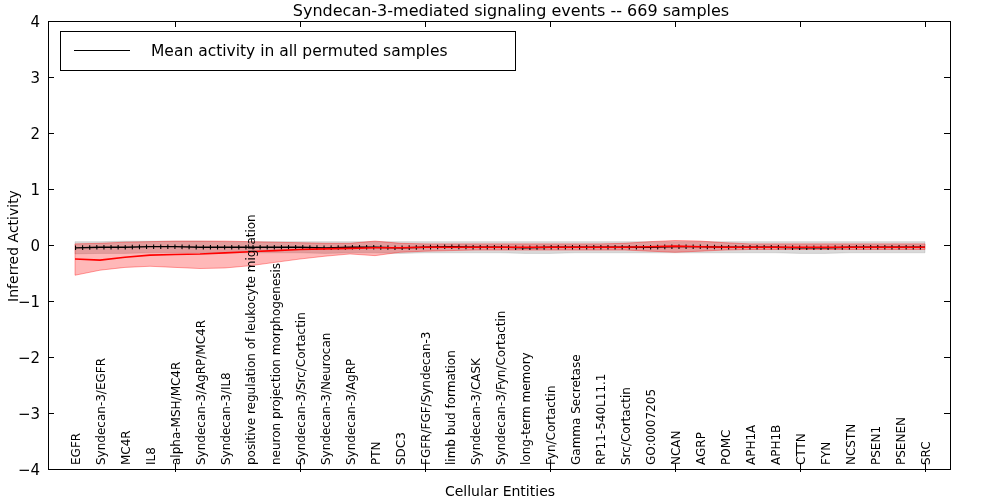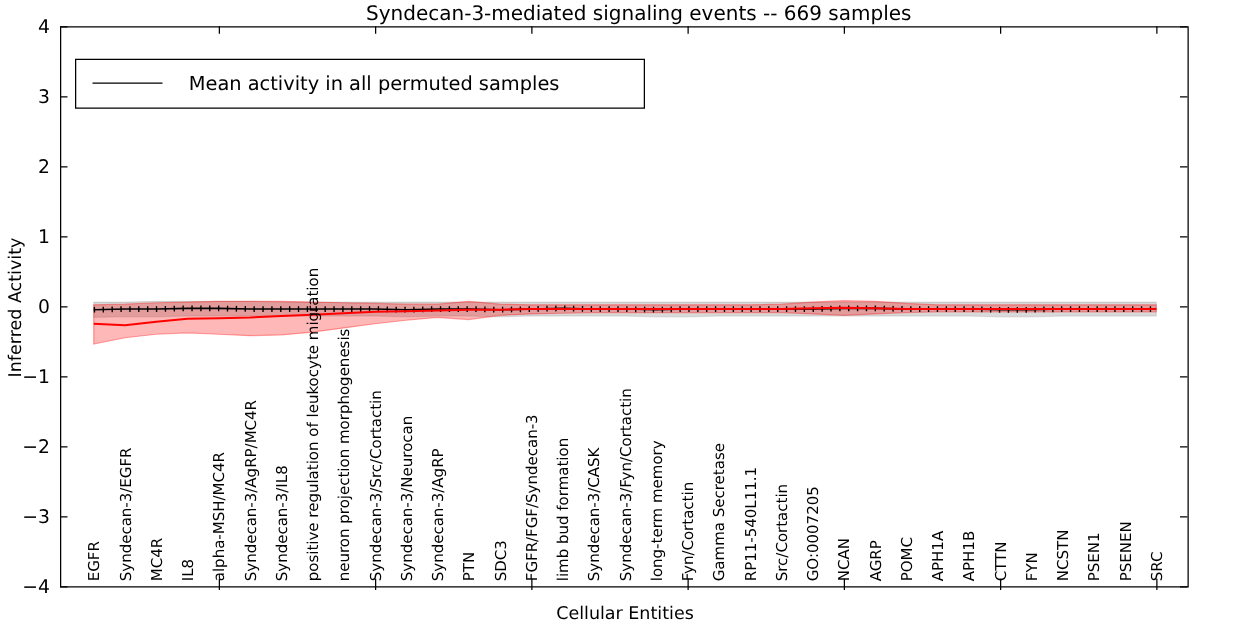--- a/index.html
+++ b/index.html
@@ -17,21 +17,21 @@
     font-size:14px;color:#000;
   }
   .ylabel{
     position:absolute;left:-52px;top:238px;width:130px;height:16px;
     line-height:16px;text-align:center;font-size:14px;
     transform:rotate(-90deg);white-space:nowrap;
   }
   svg{position:absolute;left:0;top:0;}
   .legend{
     position:absolute;left:60px;top:31px;width:454px;
-    border:1px solid #000;background:#fff;padding:4px 0 5px 0;margin-top:16px;
+    border:1px solid #000;background:#fff;padding:4px 0 5px 0;
   }
   .lrow{display:flex;align-items:center;height:29px;padding-left:13px;}
   .lline{display:inline-block;width:56px;height:0;border-top:1.5px solid #000;margin-right:21px;flex:none;}
   .llabel{font-size:15.5px;white-space:nowrap;}
 </style>
 </head>
 <body>
 
 <div class="fig">
   <div class="title">Syndecan-3-mediated signaling events -- 669 samples</div>

